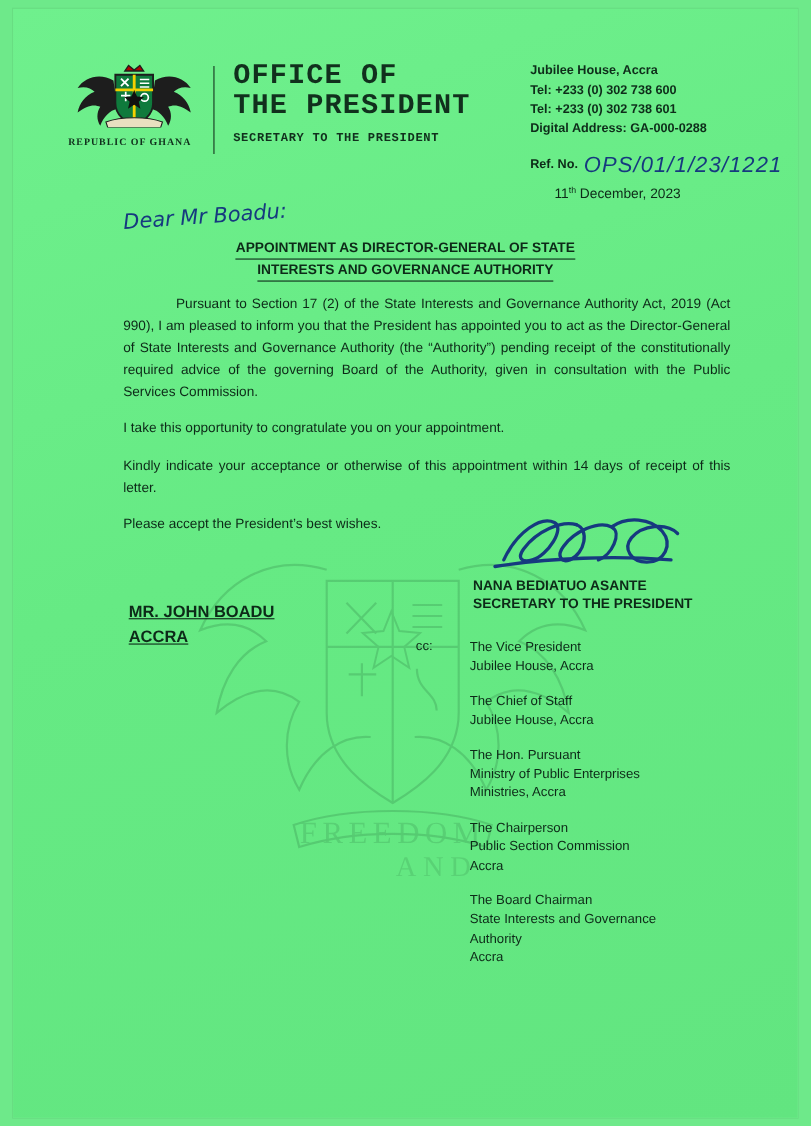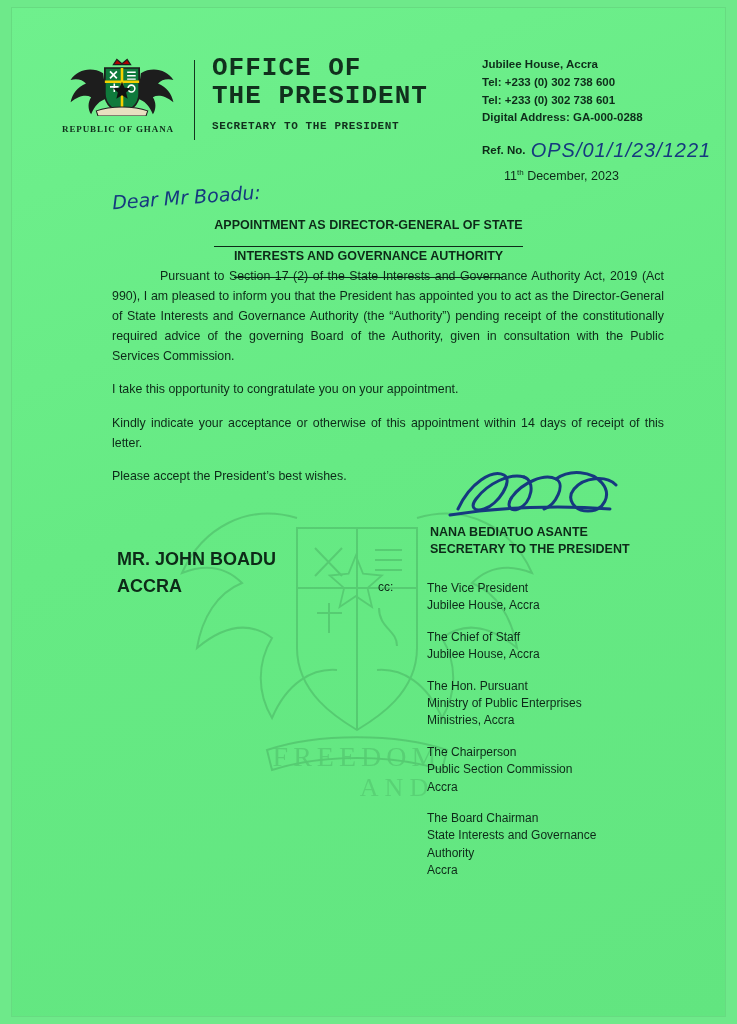--- a/index.html
+++ b/index.html
@@ -146,21 +146,21 @@
     top: 208px;
     width: 713px;
     text-align: center;
     font-size: 12.5px;
     font-weight: bold;
     line-height: 1.45;
   }
   .title span {
     border-bottom: 1px solid #0d2a18;
     display: inline-block;
-    padding-bottom: 12px;
+    padding-bottom: 1px;
   }
 
   .body-text {
     position: absolute;
     left: 100px;
     top: 258px;
     width: 552px;
     font-size: 12.4px;
     line-height: 1.62;
     text-align: justify;
@@ -183,23 +183,24 @@
     font-size: 12.5px;
     font-weight: bold;
     line-height: 1.5;
     margin-top: -2px;
   }
 
   .addressee {
     position: absolute;
     left: 105px;
     top: 538px;
-    font-size: 18px;
+    font-size: 15px;
     font-weight: bold;
     line-height: 1.5;
+    text-decoration: underline;
   }
 
   .cc-label {
     position: absolute;
     left: 366px;
     top: 572px;
     font-size: 12px;
   }
   .cc-list {
     position: absolute;

